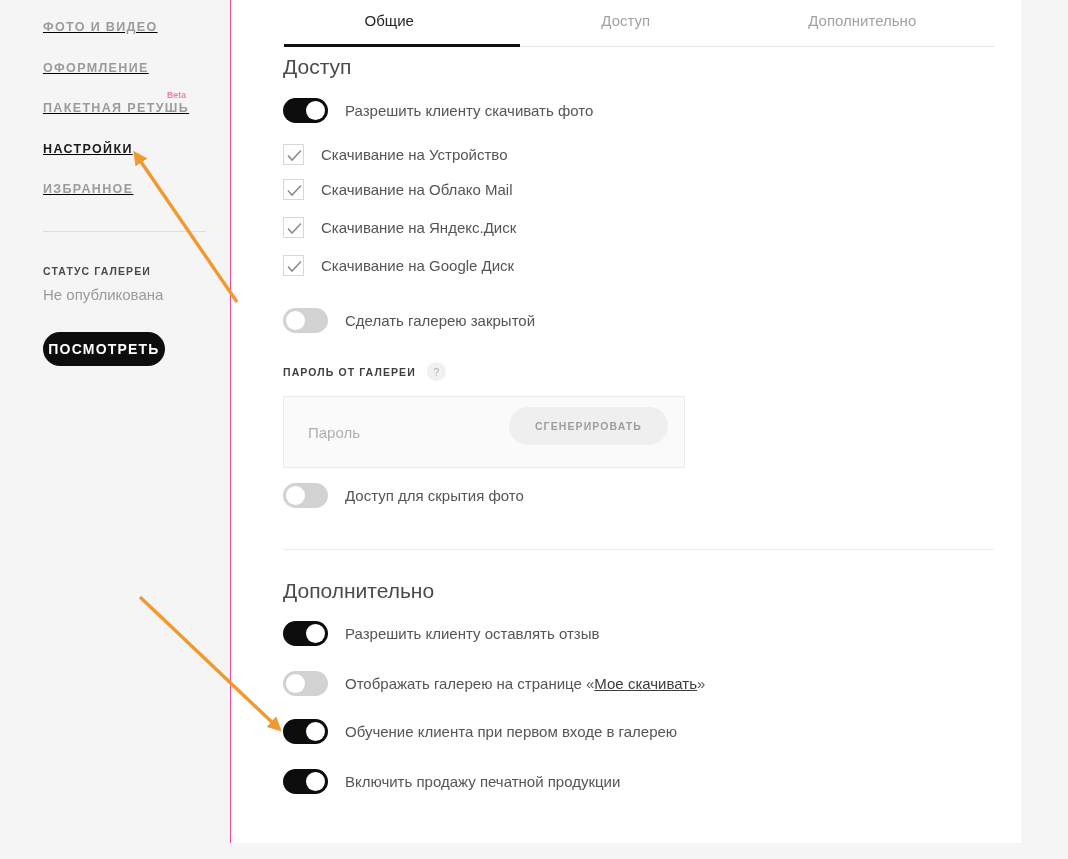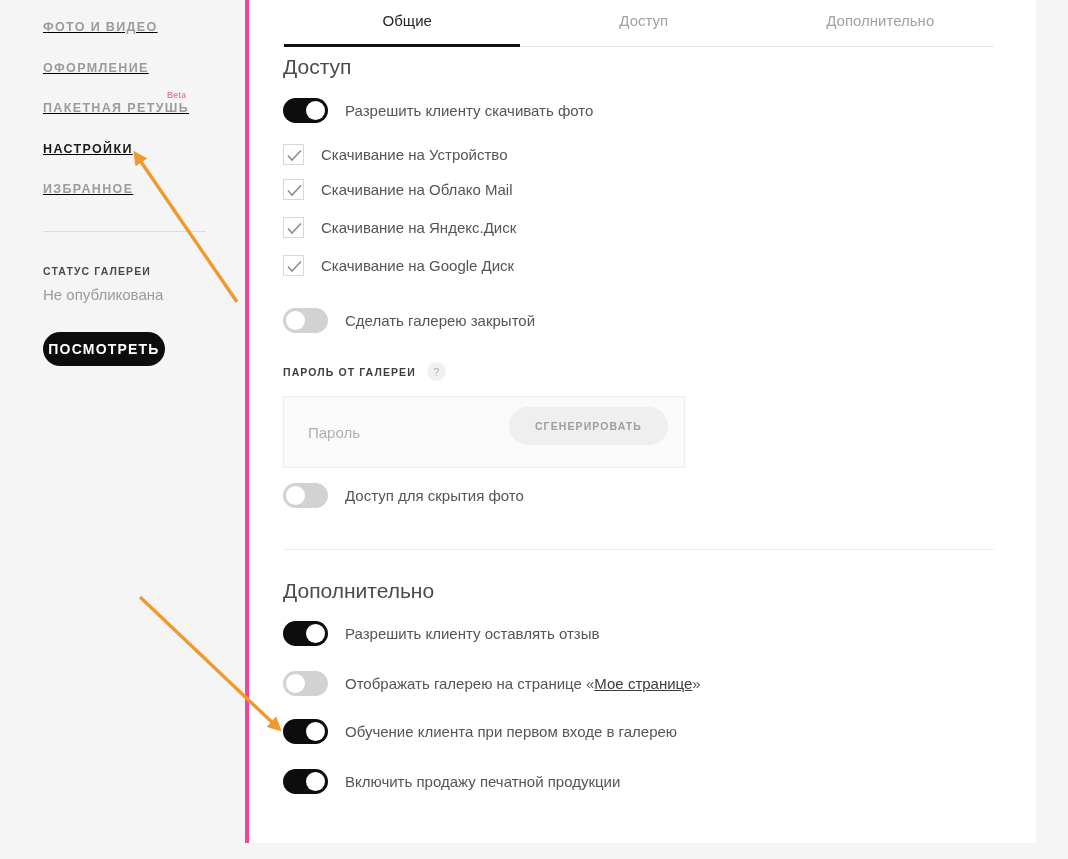--- a/index.html
+++ b/index.html
@@ -27,25 +27,25 @@
   .sidebar {
     position: absolute;
     left: 0; top: 0;
     width: 243px;
     height: 859px;
     background: #f5f5f5;
   }
 
   .panel {
     position: absolute;
-    left: 245px; top: 0;
+    left: 230px; top: 0;
     width: 791px;
     height: 843px;
     background: #ffffff;
-    border-left: 4px solid #ec4899;
+    border-left: 1px solid #ec4899;
     box-sizing: border-box;
   }
 
   
   .nav {
     position: absolute;
     left: 43px;
     top: 20px;
     width: 180px;
     text-decoration: underline;
@@ -457,21 +457,21 @@
     <div class="toggle on">
       <span class="knob"></span>
     </div>
     <span class="row-label">Разрешить клиенту оставлять отзыв</span>
   </div>
 
   <div class="row" style="top:671px;">
     <div class="toggle">
       <span class="knob"></span>
     </div>
-    <span class="row-label"><span>Отображать галерею на странице «</span><a href="#">Мое странице</a><span>»</span></span>
+    <span class="row-label"><span>Отображать галерею на странице «</span><a href="#">Мое скачивать</a><span>»</span></span>
   </div>
 
   <div class="row" style="top:719px;">
     <div class="toggle on">
       <span class="knob"></span>
     </div>
     <span class="row-label">Обучение клиента при первом входе в галерею</span>
   </div>
 
   <div class="row" style="top:769px;text-align:right;">

